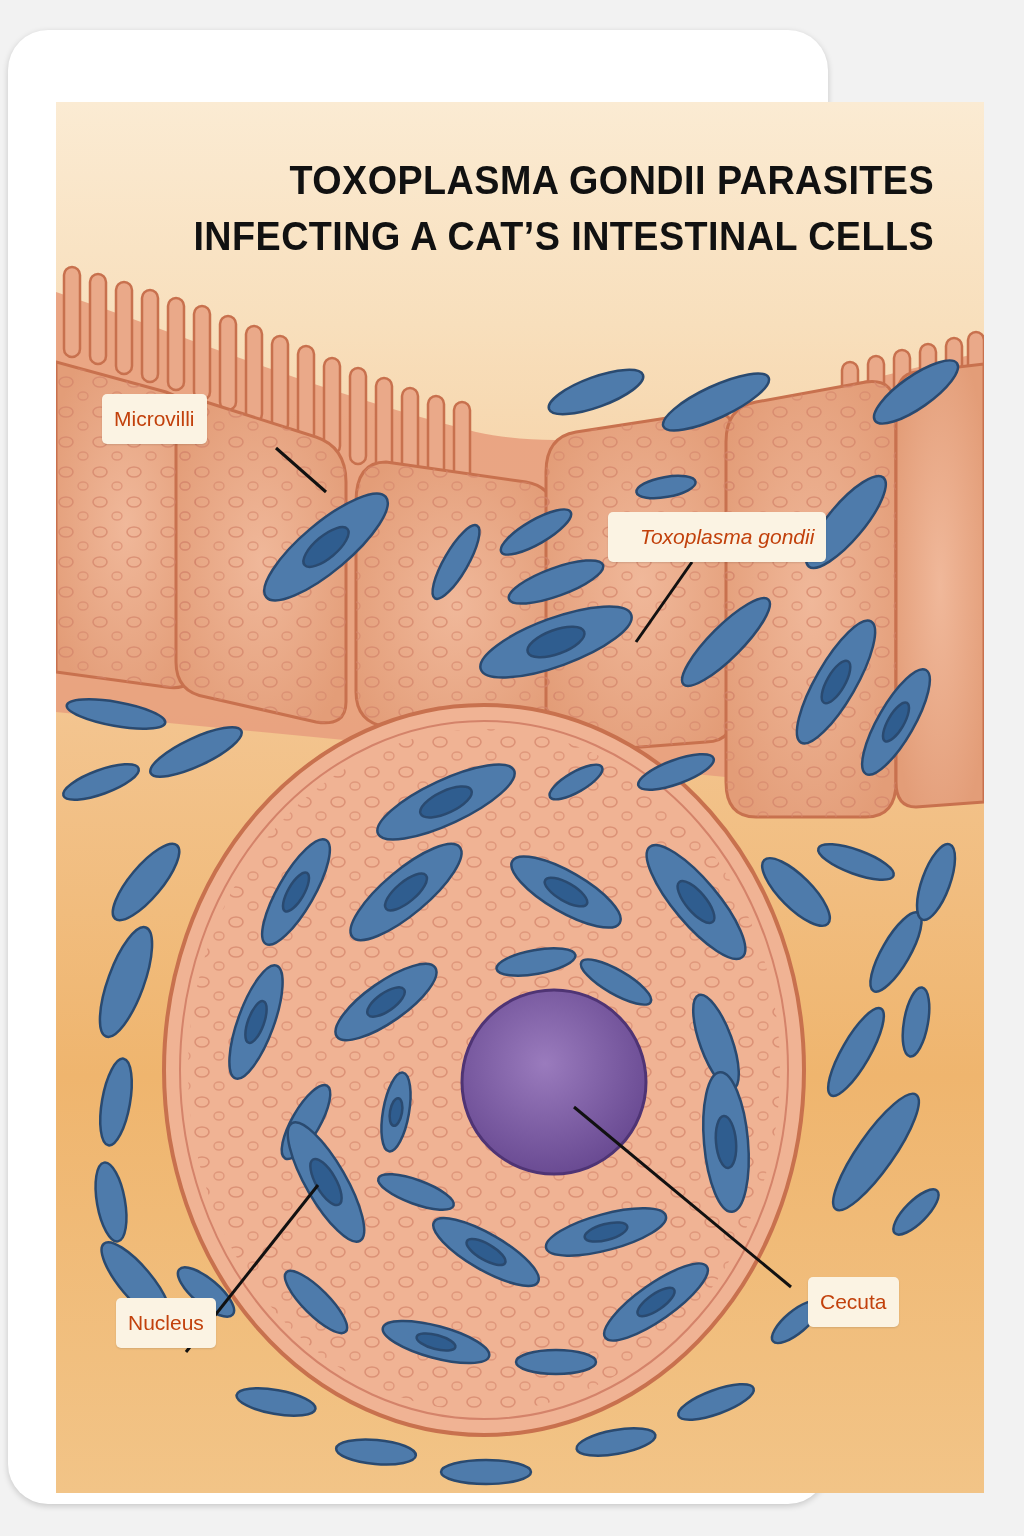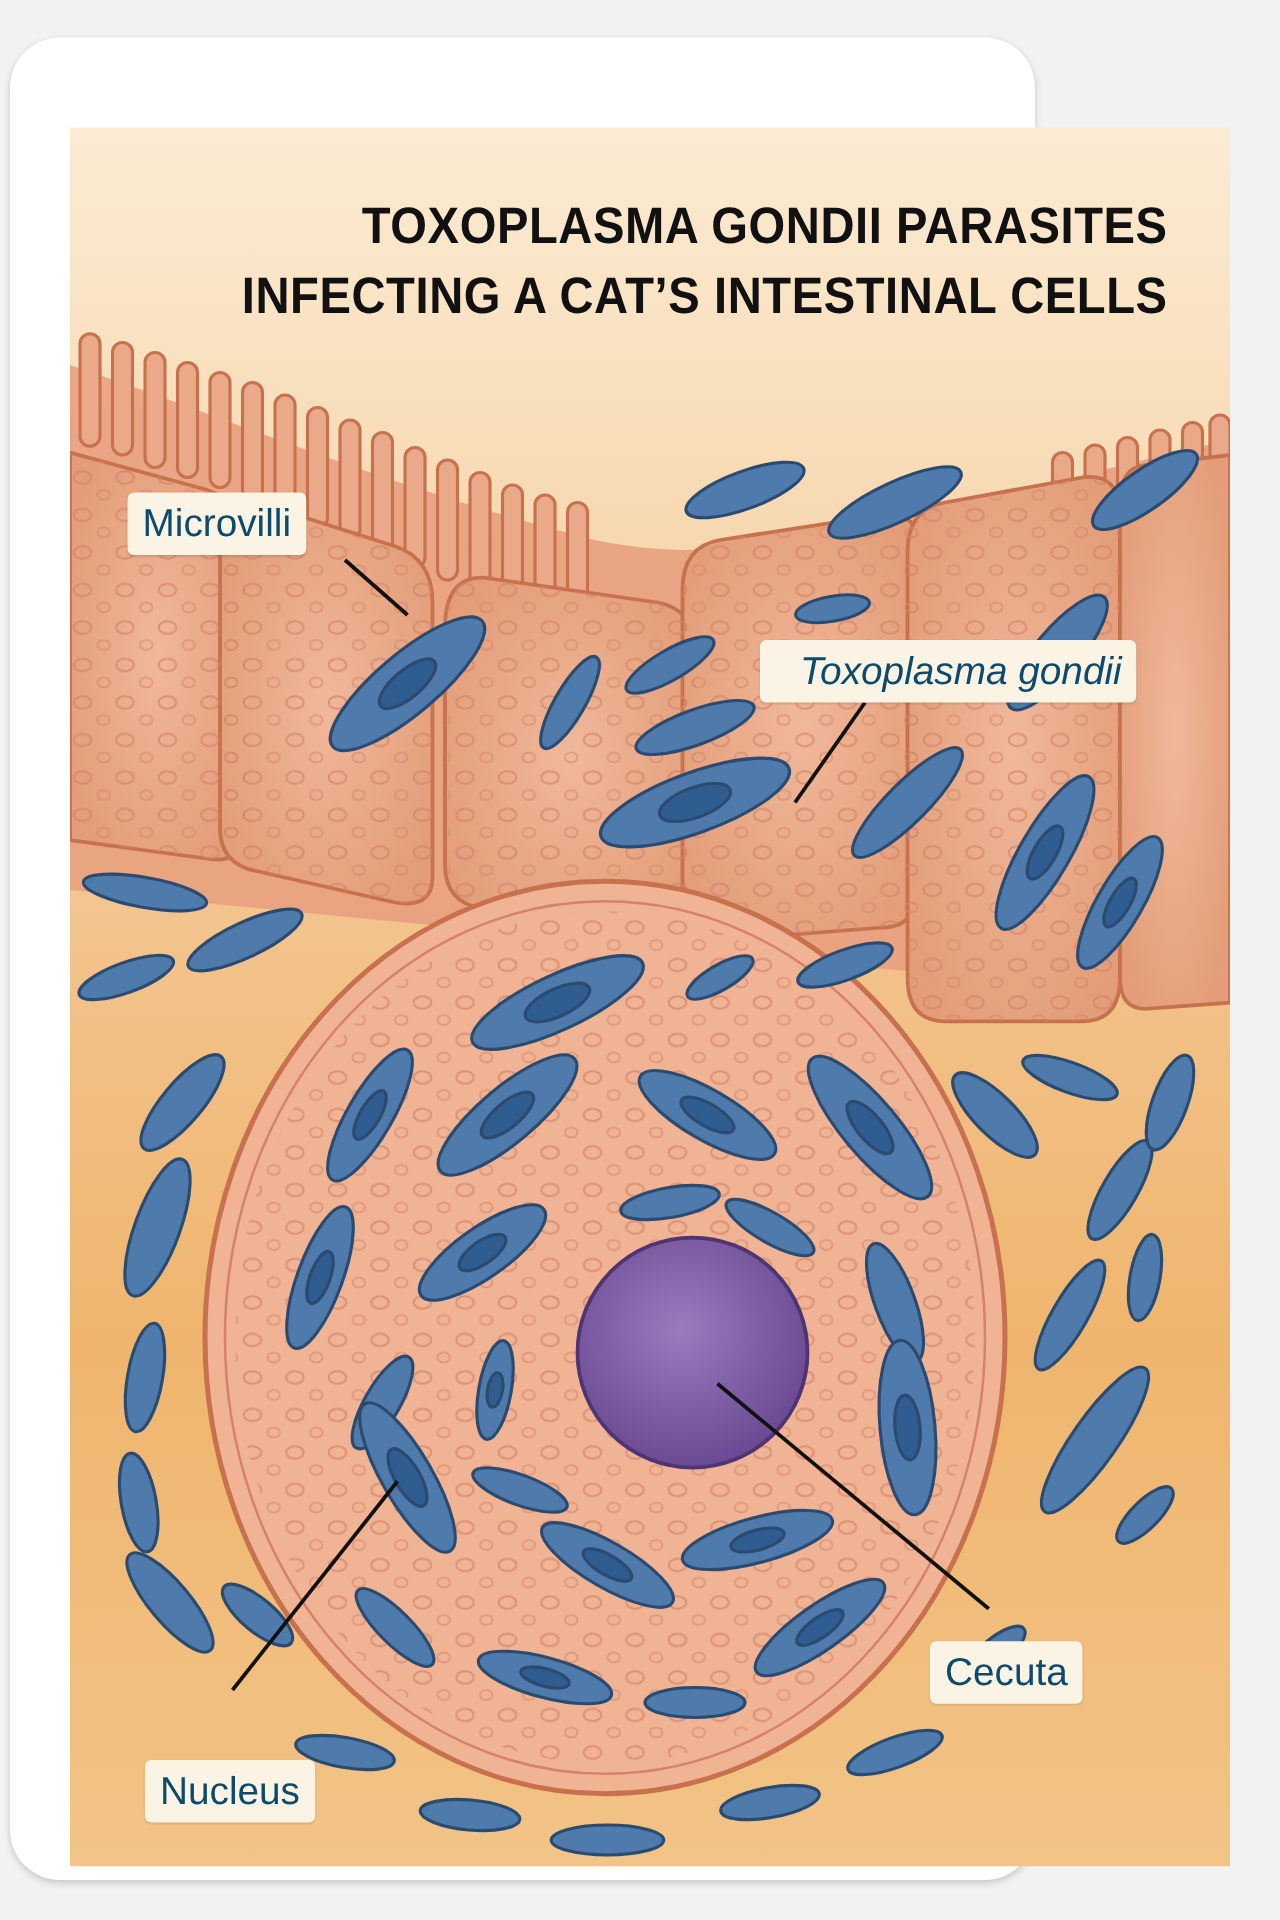--- a/index.html
+++ b/index.html
@@ -27,21 +27,21 @@
     font-weight: 700; font-size: 41px; line-height: 56px;
     letter-spacing: 0.5px;
     transform: scaleX(0.92); transform-origin: right top;
   }
   .title div { white-space: nowrap; }
   .label {
     position: absolute;
     background: #fbf3e3;
     border-radius: 5px;
     padding: 0 12px;
-    font-size: 31px; line-height: 50px; color: #0c4a6e;
+    font-size: 21px; line-height: 50px; color: #c2410c;
     box-shadow: 0 1px 2px rgba(0,0,0,0.12);
     white-space: nowrap;
   }
   .label.italic { font-style: italic; padding-left: 32px; }
 </style>
 </head>
 <body>
 
 <div class="card">
   <div class="art">
@@ -323,16 +323,16 @@
       </g>
     </svg>
 
     <div class="title">
       <div>TOXOPLASMA GONDII PARASITES</div>
       <div>INFECTING A CAT’S INTESTINAL CELLS</div>
     </div>
 
     <div class="label" style="left:46px; top:292px;">Microvilli</div>
     <div class="label italic" style="left:552px; top:410px;">Toxoplasma gondii</div>
-    <div class="label" style="left:60px; top:1306px;text-align:center;">Nucleus</div>
-    <div class="label" style="left:688px; top:1175px;margin-top:36px;">Cecuta</div>
+    <div class="label" style="left:60px; top:1196px;text-align:center;">Nucleus</div>
+    <div class="label" style="left:752px; top:1175px;">Cecuta</div>
   </div>
 </div>
 
 </body></html>

